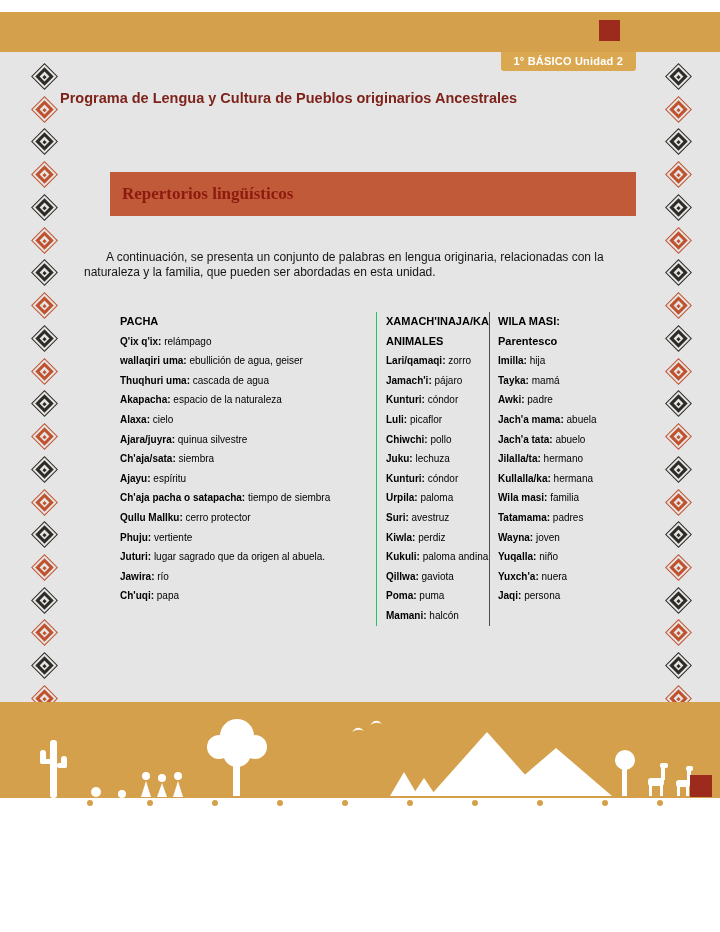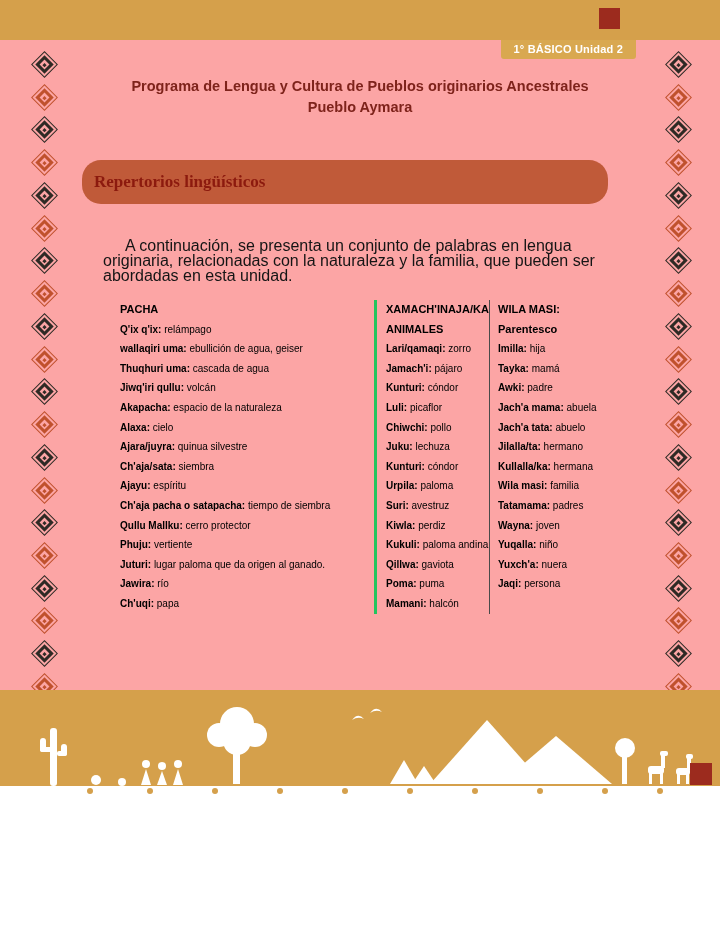--- a/index.html
+++ b/index.html
@@ -1,22 +1,23 @@
 <!DOCTYPE html>
 <html><head>
 <meta charset="utf-8">
 <style>
   html, body { margin: 0; padding: 0; background: #ffffff; }
   .page {
     position: relative;
     width: 720px;
     height: 796px;
-    background: #fca5a5;
+    background: #e5e5e5;
     overflow: hidden;
     font-family: "Liberation Sans", sans-serif;
+    margin-top: 12px;
   }
 
   
   .top-bar {
     position: absolute; top: 0; left: 0; right: 0; height: 40px;
     background: #d5a04b;
   }
   .top-square {
     position: absolute; top: 8px; right: 100px; width: 21px; height: 21px;
     background: #9c2b1e;
@@ -50,48 +51,48 @@
     width: 3px; height: 3px; transform: translate(-50%,-50%);
   }
   .med-black { border-color: #2e2a25; outline-color: #2e2a25; }
   .med-black::after { background: #2e2a25; }
   .med-orange { border-color: #c0512d; outline-color: #c0512d; }
   .med-orange::after { background: #c0512d; }
 
   
   .doc-title {
     position: absolute; top: 76px; left: 60px; right: 60px;
-    text-align: center; color: #7e231b;
+    text-align: left; color: #7e231b;
     font-weight: bold; font-size: 14.5px; line-height: 21px;
   }
 
   
   .section-bar {
-    position: absolute; left: 82px; top: 160px; width: 526px; height: 44px;
-    background: #c05a39; display: flex; align-items: center; border-radius: 19px;
+    position: absolute; left: 110px; top: 160px; width: 526px; height: 44px;
+    background: #c05a39; display: flex; align-items: center;
   }
   .section-bar span {
     font-family: "Liberation Serif", serif;
     font-weight: bold; font-size: 17px; color: #8c1a0e;
     padding-left: 12px;
   }
 
   
   .intro {
-    position: absolute; top: 238px; left: 103px; width: 528px; margin: 0;
-    font-size: 16px; line-height: 15px; color: #151515; text-indent: 22px;
+    position: absolute; top: 238px; left: 84px; width: 528px; margin: 0;
+    font-size: 12px; line-height: 15px; color: #151515; text-indent: 22px;
   }
 
   
   .vocab {
     position: absolute; left: 120px; top: 300px; width: 502px;
     display: flex; align-items: stretch;
   }
   .vocab-col { box-sizing: border-box; }
-  .vocab-col.col-0 { width: 257px; padding-right: 12px; border-right: 3px solid #22c55e; }
+  .vocab-col.col-0 { width: 257px; padding-right: 12px; border-right: 1px solid #22c55e; }
   .vocab-col.col-1 { width: 113px; padding-left: 9px; padding-right: 19px; border-right: 1px solid #4a4a4a; }
   .vocab-col.col-2 { width: 132px; padding-left: 8px; }
   .vocab-header {
     font-weight: bold; font-size: 11px; line-height: 19.6px;
     color: #000; white-space: pre-line;
   }
   .vocab-entry {
     font-size: 10px; line-height: 19.6px; color: #000; white-space: nowrap;
   }
   .vocab-entry .term { font-weight: bold; }
@@ -160,45 +161,43 @@
       <div class="med med-black"></div>
       <div class="med med-orange"></div>
       <div class="med med-black"></div>
       <div class="med med-orange"></div>
       <div class="med med-black"></div>
       <div class="med med-orange"></div>
     </div>
 
   <div class="doc-title">
     <div>Programa de Lengua y Cultura de Pueblos originarios Ancestrales</div>
-    <div>Pueblo Aymara</div>
   </div>
 
   <div class="section-bar">
     <span>Repertorios lingüísticos</span>
   </div>
 
   <p class="intro">A continuación, se presenta un conjunto de palabras en lengua originaria, relacionadas con la naturaleza y la familia, que pueden ser abordadas en esta unidad.</p>
 
   <div class="vocab">
       <div class="vocab-col col-0">
         <div class="vocab-header">PACHA</div>
         <div class="vocab-entry"><span class="term">Q'ix q'ix: </span><span class="def">relámpago</span></div>
         <div class="vocab-entry"><span class="term">wallaqiri uma: </span><span class="def">ebullición de agua, geiser</span></div>
         <div class="vocab-entry"><span class="term">Thuqhuri uma: </span><span class="def">cascada de agua</span></div>
-        <div class="vocab-entry"><span class="term">Jiwq'iri qullu: </span><span class="def">volcán</span></div>
         <div class="vocab-entry"><span class="term">Akapacha: </span><span class="def">espacio de la naturaleza</span></div>
         <div class="vocab-entry"><span class="term">Alaxa: </span><span class="def">cielo</span></div>
         <div class="vocab-entry"><span class="term">Ajara/juyra: </span><span class="def">quinua silvestre</span></div>
         <div class="vocab-entry"><span class="term">Ch'aja/sata: </span><span class="def">siembra</span></div>
         <div class="vocab-entry"><span class="term">Ajayu: </span><span class="def">espíritu</span></div>
         <div class="vocab-entry"><span class="term">Ch'aja pacha o satapacha: </span><span class="def">tiempo de siembra</span></div>
         <div class="vocab-entry"><span class="term">Qullu Mallku: </span><span class="def">cerro protector</span></div>
         <div class="vocab-entry"><span class="term">Phuju: </span><span class="def">vertiente</span></div>
-        <div class="vocab-entry"><span class="term">Juturi: </span><span class="def">lugar paloma que da origen al ganado.</span></div>
+        <div class="vocab-entry"><span class="term">Juturi: </span><span class="def">lugar sagrado que da origen al abuela.</span></div>
         <div class="vocab-entry"><span class="term">Jawira: </span><span class="def">río</span></div>
         <div class="vocab-entry"><span class="term">Ch'uqi: </span><span class="def">papa</span></div>
       </div>
       <div class="vocab-col col-1">
         <div class="vocab-header">XAMACH'INAJA/KA
 ANIMALES</div>
         <div class="vocab-entry"><span class="term">Lari/qamaqi: </span><span class="def">zorro</span></div>
         <div class="vocab-entry"><span class="term">Jamach'i: </span><span class="def">pájaro</span></div>
         <div class="vocab-entry"><span class="term">Kunturi: </span><span class="def">cóndor</span></div>
         <div class="vocab-entry"><span class="term">Luli: </span><span class="def">picaflor</span></div>

